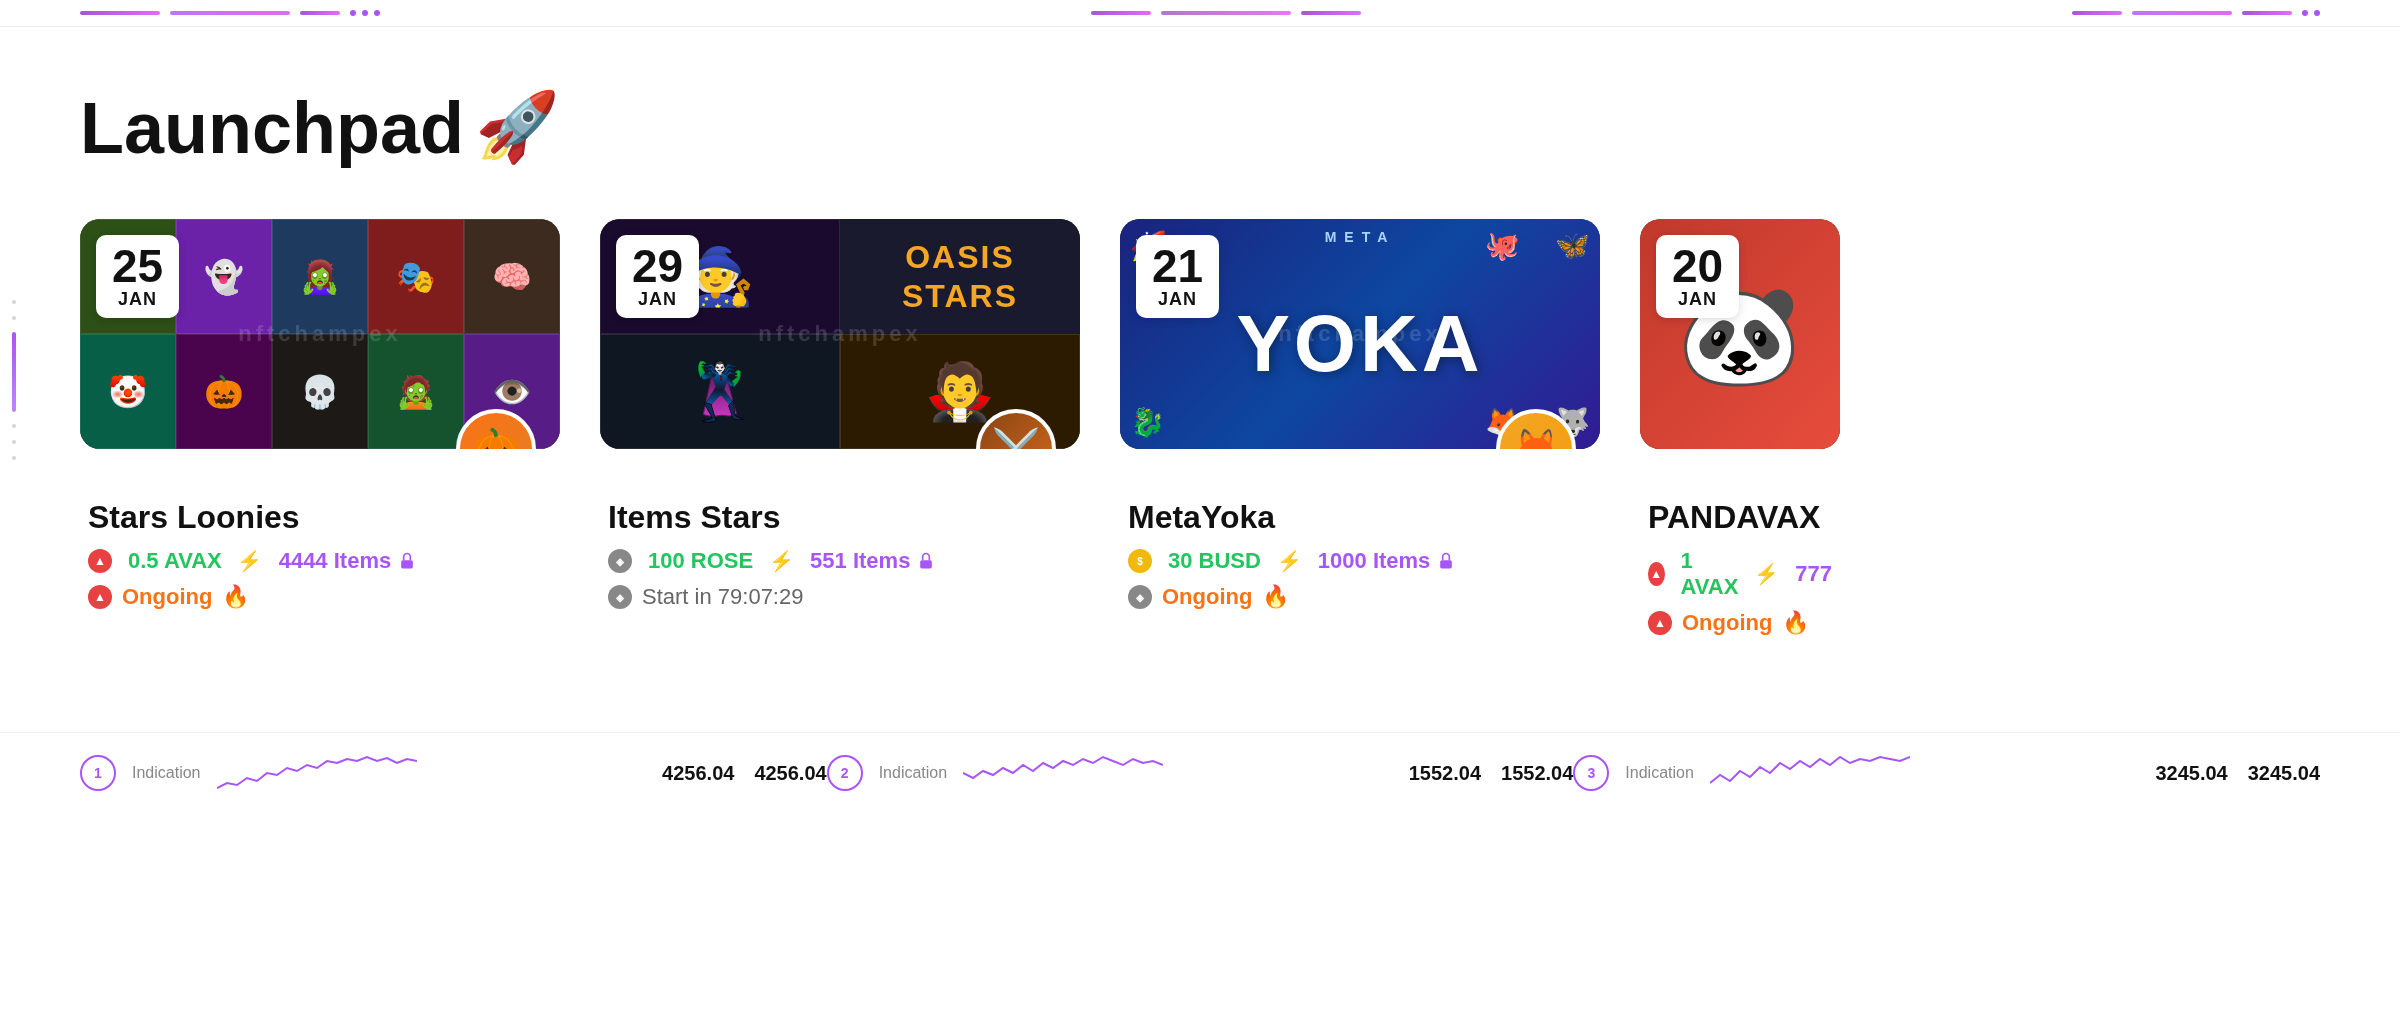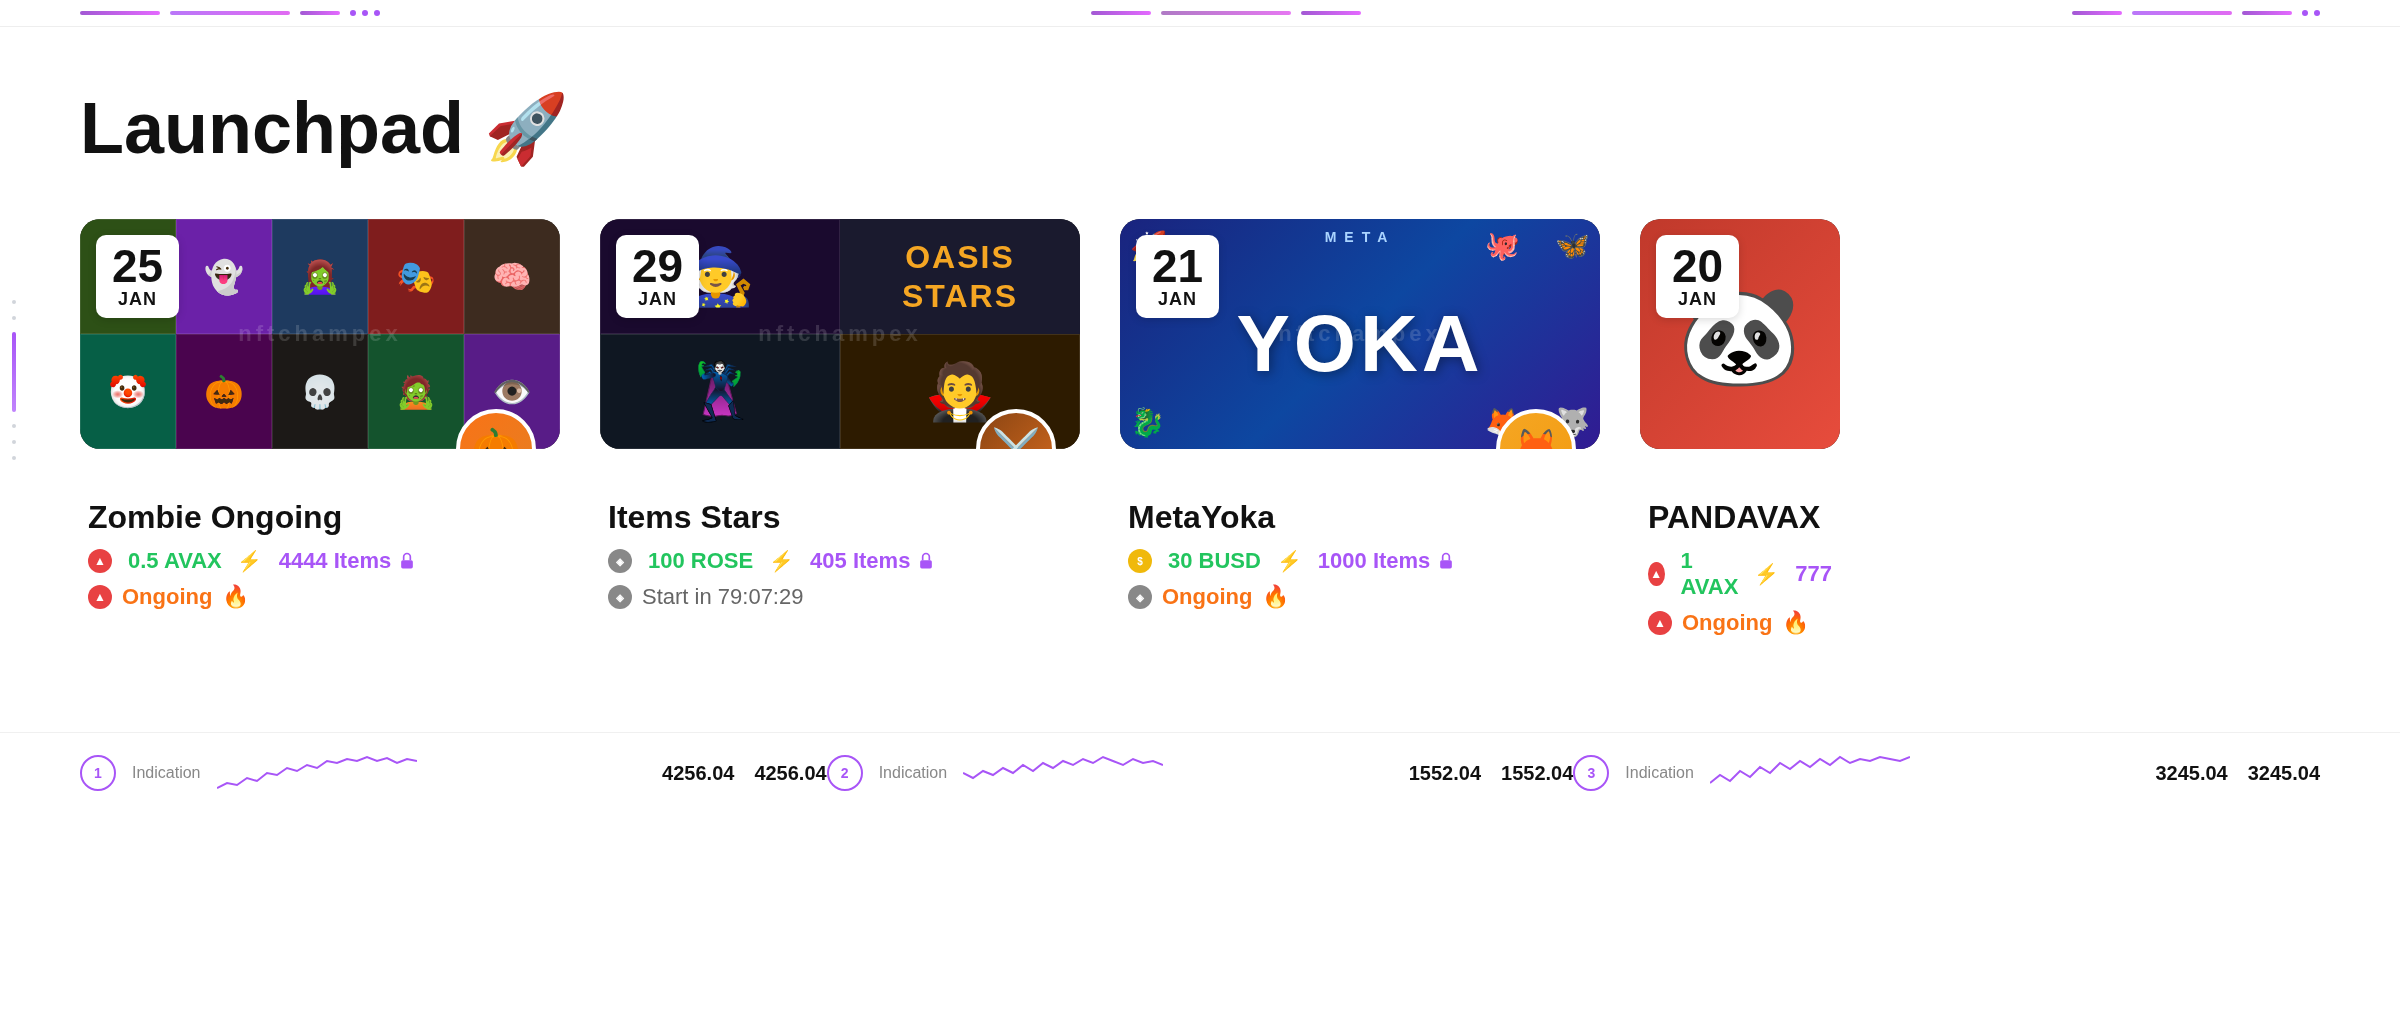--- a/index.html
+++ b/index.html
@@ -15,22 +15,22 @@
       padding: 60px 80px 40px 80px;
     }
 
     
     .page-title {
       font-size: 72px;
       font-weight: 900;
       color: #111;
       margin-bottom: 50px;
       display: flex;
-      align-items: flex-end;
-      gap: 20px;
+      align-items: flex-start;
+      gap: 11px;
     }
     .title-emoji {
       font-size: 68px;
     }
 
     
     .cards-grid {
       display: flex;
       gap: 40px;
       overflow: hidden;
@@ -441,21 +441,21 @@
           <div class="date-month">JAN</div>
         </div>
 
         <div class="watermark">nftchampex</div>
 
         <div class="card-avatar" style="background:linear-gradient(135deg,#f97316,#e67e22);">
           <span style="font-size:40px;display:flex;align-items:center;justify-content:center;height:100%">🎃</span>
         </div>
       </div>
       <div class="card-body">
-        <div class="card-title">Zombie Ongoing</div>
+        <div class="card-title">Stars Loonies</div>
         <div class="card-stats">
           <span class="avax-icon">▲</span>
           <span class="stat-price" style="color:#22c55e;">0.5 AVAX</span>
           <span class="lightning-icon">⚡</span>
           <span class="stat-items">
             <span>4444 Items</span>
             <svg width="20" height="20" viewBox="0 0 24 24" fill="#a855f7">
                 <rect x="5" y="11" width="14" height="10" rx="2"></rect>
                 <path d="M8 11V7a4 4 0 018 0v4" stroke="#a855f7" stroke-width="2" fill="none"></path>
               </svg>
@@ -504,21 +504,21 @@
           <span style="font-size:40px;display:flex;align-items:center;justify-content:center;height:100%">⚔️</span>
         </div>
       </div>
       <div class="card-body">
         <div class="card-title">Items Stars</div>
         <div class="card-stats">
           <span class="rose-icon">◈</span>
           <span class="stat-price" style="color:#22c55e;">100 ROSE</span>
           <span class="lightning-icon">⚡</span>
           <span class="stat-items">
-            <span>405 Items</span>
+            <span>551 Items</span>
             <svg width="20" height="20" viewBox="0 0 24 24" fill="#a855f7">
                 <rect x="5" y="11" width="14" height="10" rx="2"></rect>
                 <path d="M8 11V7a4 4 0 018 0v4" stroke="#a855f7" stroke-width="2" fill="none"></path>
               </svg>
           </span>
         </div>
         <div class="card-status">
           <span class="rose-icon">◈</span>
           <span class="status-countdown">Start in 79:07:29</span>
         </div>

